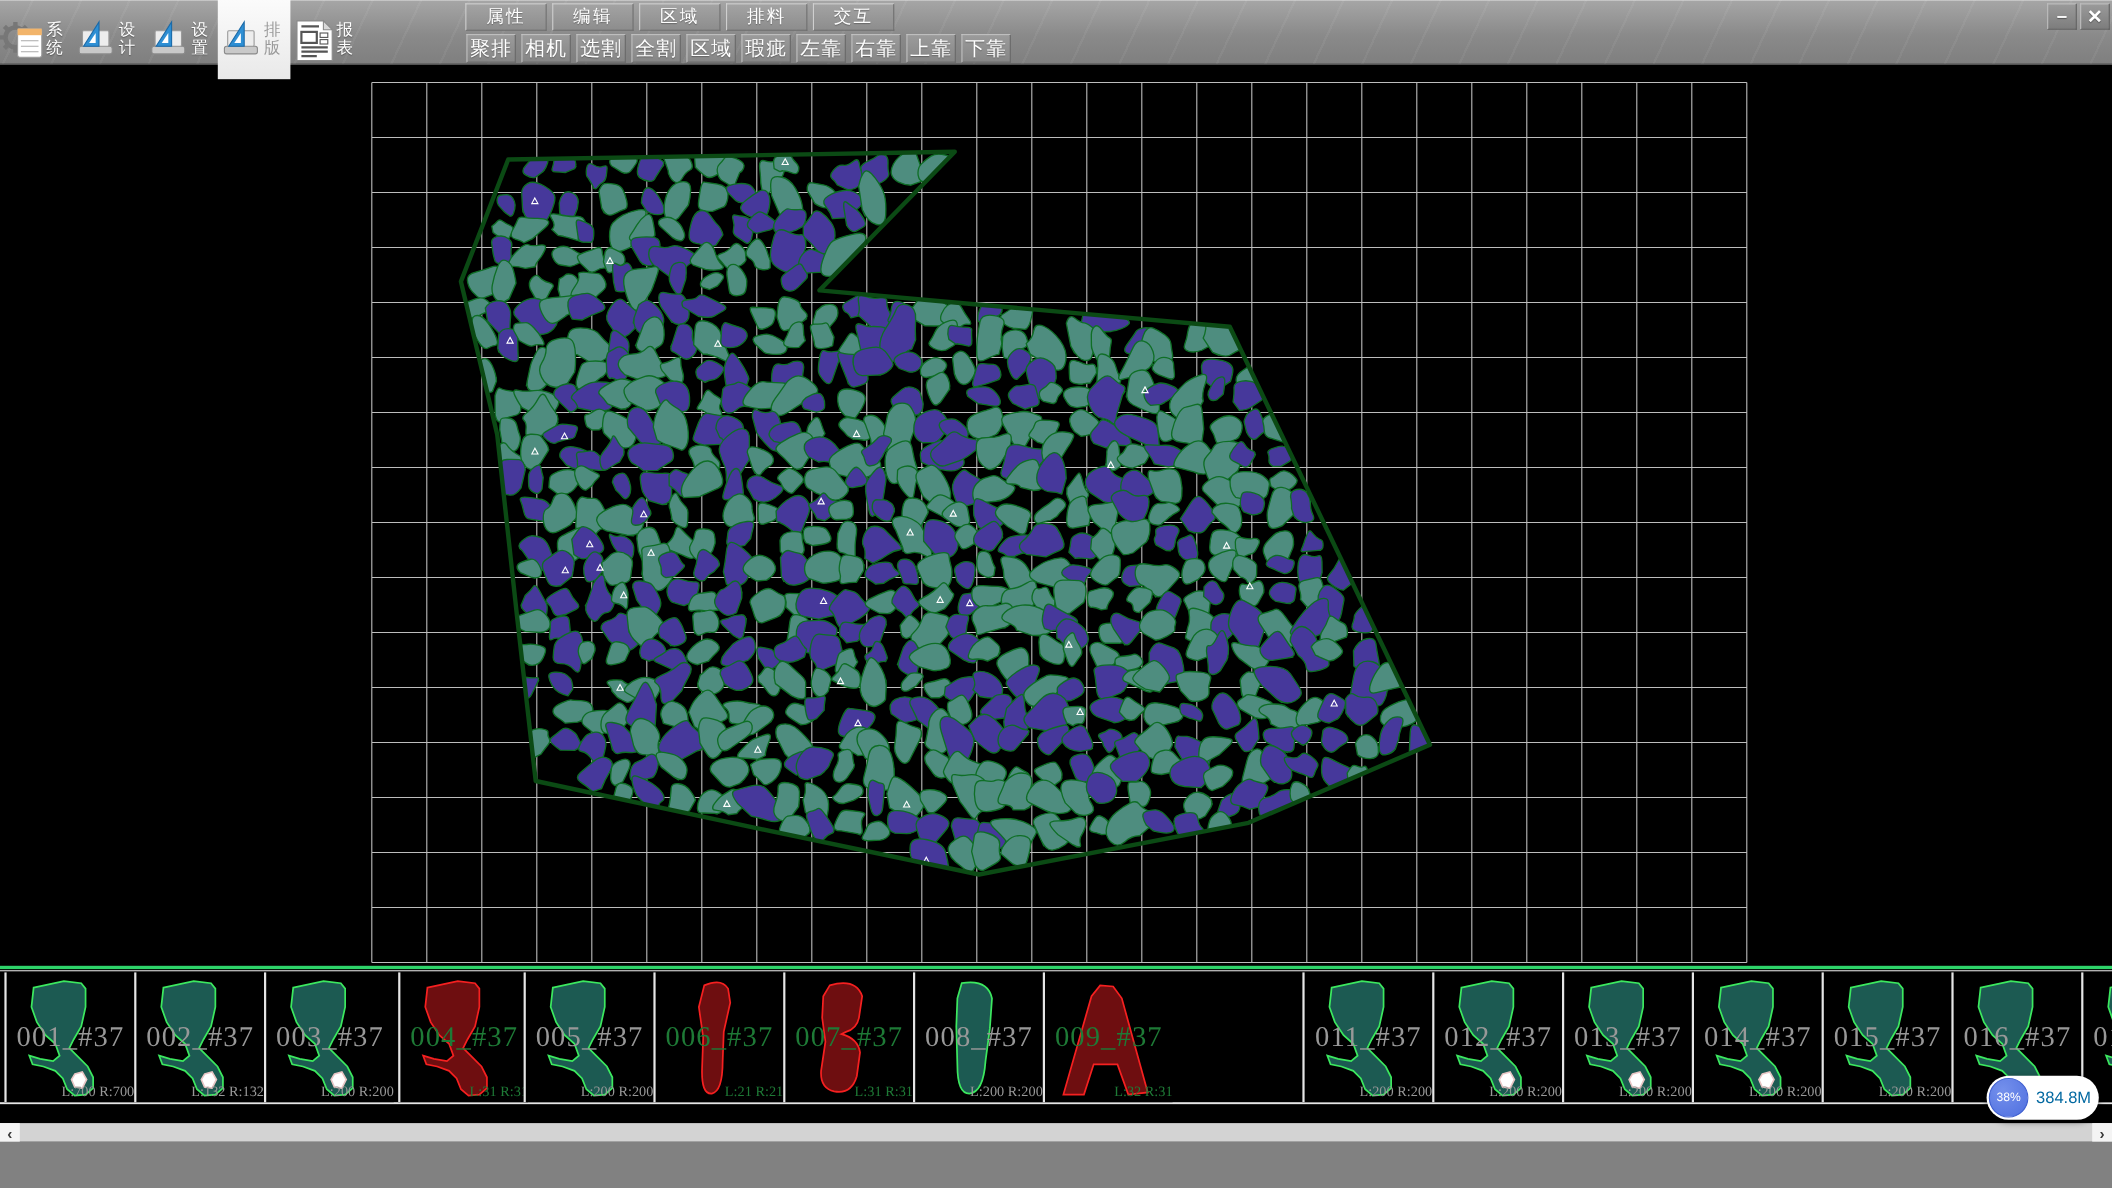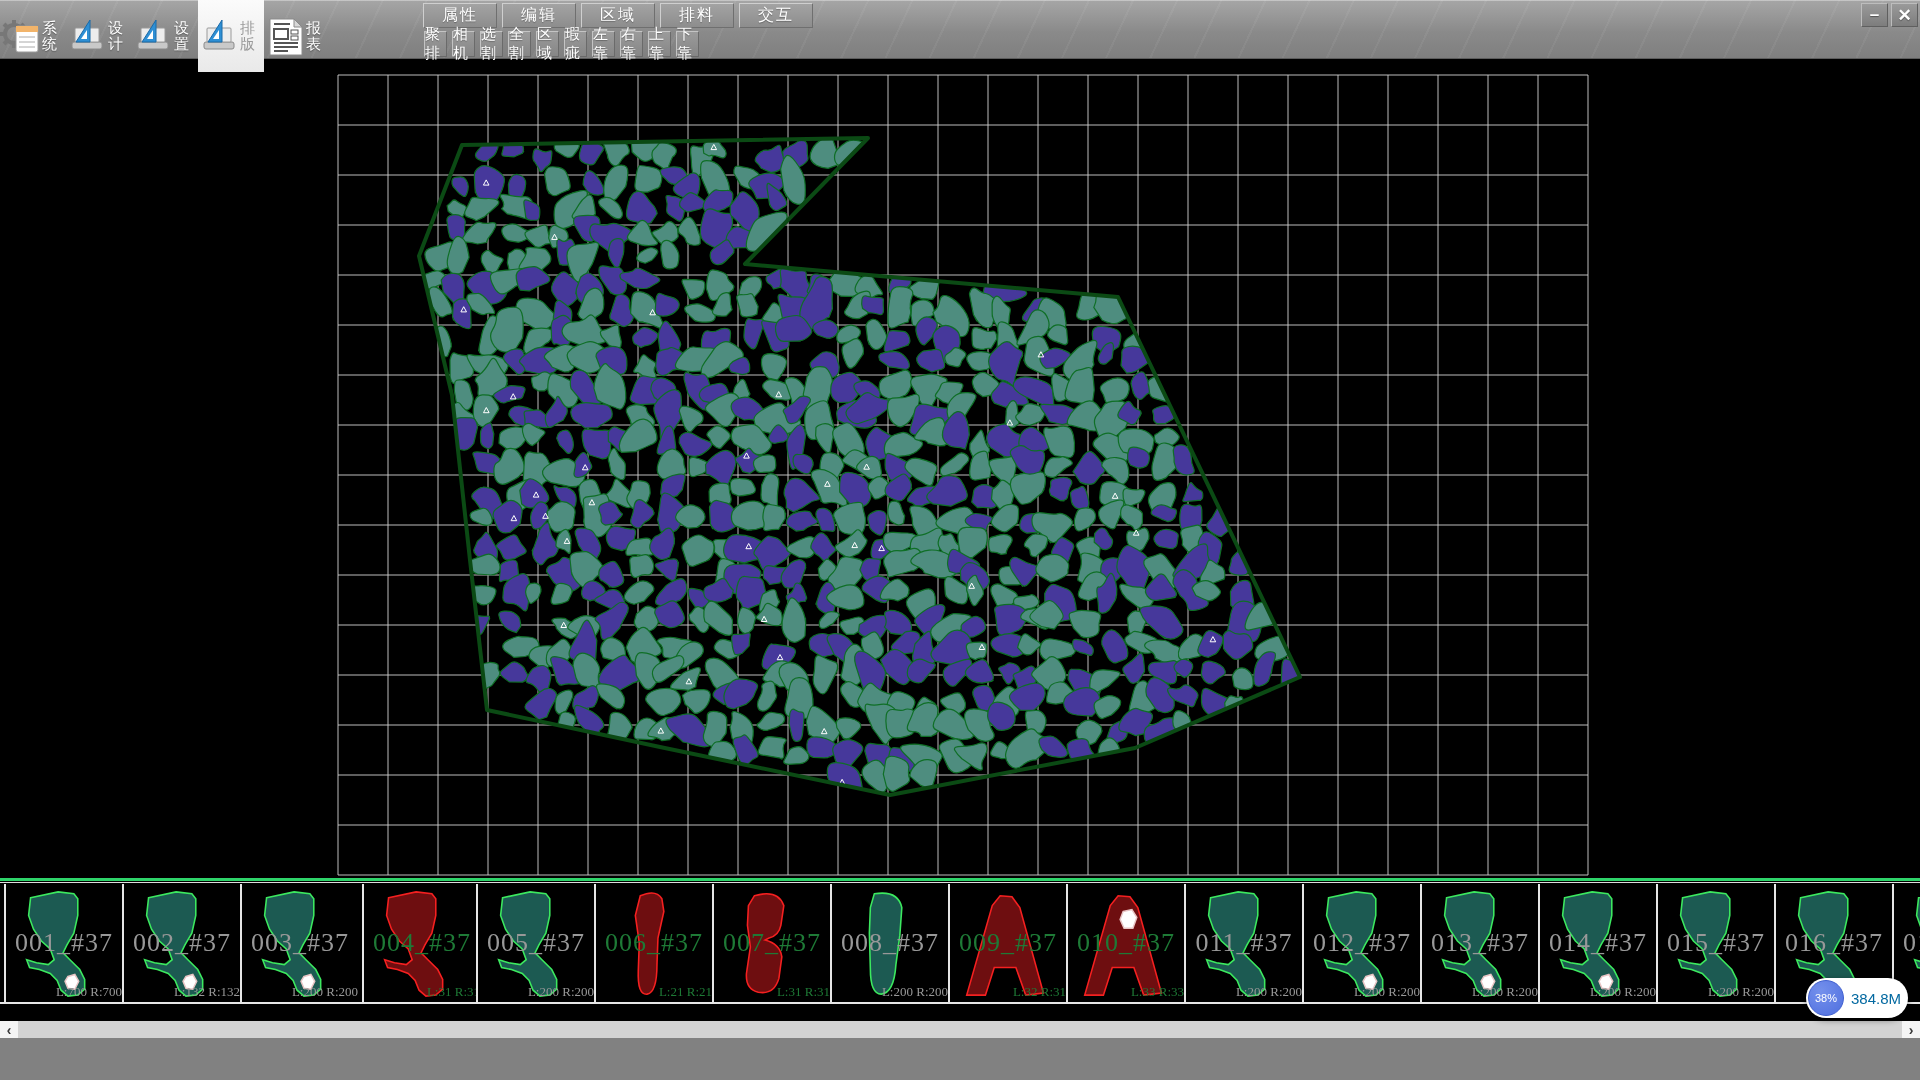--- a/index.html
+++ b/index.html
@@ -34,22 +34,22 @@
   .menu-row1{position:absolute;left:423px;top:3px;display:flex;gap:5px;}
   .m1-btn{
     width:74px;height:25px;display:flex;align-items:center;justify-content:center;
     font-size:16px;color:#fff;text-shadow:0 1px 1px rgba(0,0,0,.3);cursor:pointer;
     background:linear-gradient(#a3a3a3,#8d8d8d);
     border:1px solid;border-color:#cfcfcf #6f6f6f #6f6f6f #cfcfcf;
     box-sizing:border-box;letter-spacing:2px;
   }
   .menu-row2{position:absolute;left:424px;top:31px;display:flex;gap:5px;}
   .m2-btn{
-    width:23px;height:26px;display:flex;align-items:center;justify-content:center;
-    font-size:15px;color:#fff;text-shadow:0 1px 1px rgba(0,0,0,.3);cursor:pointer;
+    width:45px;height:26px;display:flex;align-items:center;justify-content:center;
+    font-size:18px;color:#fff;text-shadow:0 1px 1px rgba(0,0,0,.3);cursor:pointer;
     background:linear-gradient(#9b9b9b,#868686);
     border:1px solid;border-color:#c4c4c4 #6a6a6a #6a6a6a #c4c4c4;
     box-sizing:border-box;letter-spacing:1px;
   }
   .win-btns{position:absolute;right:2px;top:3px;display:flex;gap:3px;}
   .win-btn{
     width:27px;height:24px;display:flex;align-items:center;justify-content:center;
     color:#fff;font-size:17px;font-weight:bold;cursor:pointer;
     background:linear-gradient(#9a9a9a,#7d7d7d);
     border:1px solid;border-color:#bdbdbd #5f5f5f #5f5f5f #bdbdbd;box-sizing:border-box;
@@ -900,28 +900,20 @@
       <div class="thumb-name t-gray">008_#37</div>
       <div class="thumb-lr t-gray">L:200 R:200</div>
     </div>
     <div class="thumb-cell" style="left: 948px; padding-left: 34px;">
       <svg width="118" height="118" viewBox="0 0 118 120">
         <path d="M16,113 L42,22 L50,12 L62,13 L70,24 L94,111 L76,113 L66,85 L44,85 L35,113 Z" fill="#6e0e10" stroke="#f52020" stroke-width="1.6"></path>
       </svg>
       <div class="thumb-name t-green">009_#37</div>
       <div class="thumb-lr t-green">L:32 R:31</div>
     </div>
-    <div class="thumb-cell" style="left: 1066px;">
-      <svg width="118" height="118" viewBox="0 0 118 120">
-        <path d="M16,113 L42,22 L50,12 L62,13 L70,24 L94,111 L76,113 L66,85 L44,85 L35,113 Z" fill="#6e0e10" stroke="#f52020" stroke-width="1.6"></path>
-        <path d="M55,28 L64,26 L69,34 L65,45 L56,45 L52,36 Z" fill="#ffffff" stroke="#e8c4c4" stroke-width="1.5"></path>
-      </svg>
-      <div class="thumb-name t-green">010_#37</div>
-      <div class="thumb-lr t-green">L:33 R:33</div>
-    </div>
     <div class="thumb-cell" style="left: 1184px;">
       <svg width="118" height="118" viewBox="0 0 118 120">
         <path d="M24,14 L52,8 L68,10 L72,15 L72,32 L68,50 L61,62 L57,70 L64,77 L74,87 L79,97 L79,107 L72,113 L62,114 L55,108 L51,98 L44,91 L33,87 L23,85 L20,77 L30,80 L42,82 L48,77 L44,66 L35,58 L27,46 L22,32 Z" fill="#1c5a52" stroke="#3ce85f" stroke-width="1.6"></path>
       </svg>
       <div class="thumb-name t-gray">011_#37</div>
       <div class="thumb-lr t-gray">L:200 R:200</div>
     </div>
     <div class="thumb-cell" style="left: 1302px;">
       <svg width="118" height="118" viewBox="0 0 118 120">
         <path d="M24,14 L52,8 L68,10 L72,15 L72,32 L68,50 L61,62 L57,70 L64,77 L74,87 L79,97 L79,107 L72,113 L62,114 L55,108 L51,98 L44,91 L33,87 L23,85 L20,77 L30,80 L42,82 L48,77 L44,66 L35,58 L27,46 L22,32 Z" fill="#1c5a52" stroke="#3ce85f" stroke-width="1.6"></path>

